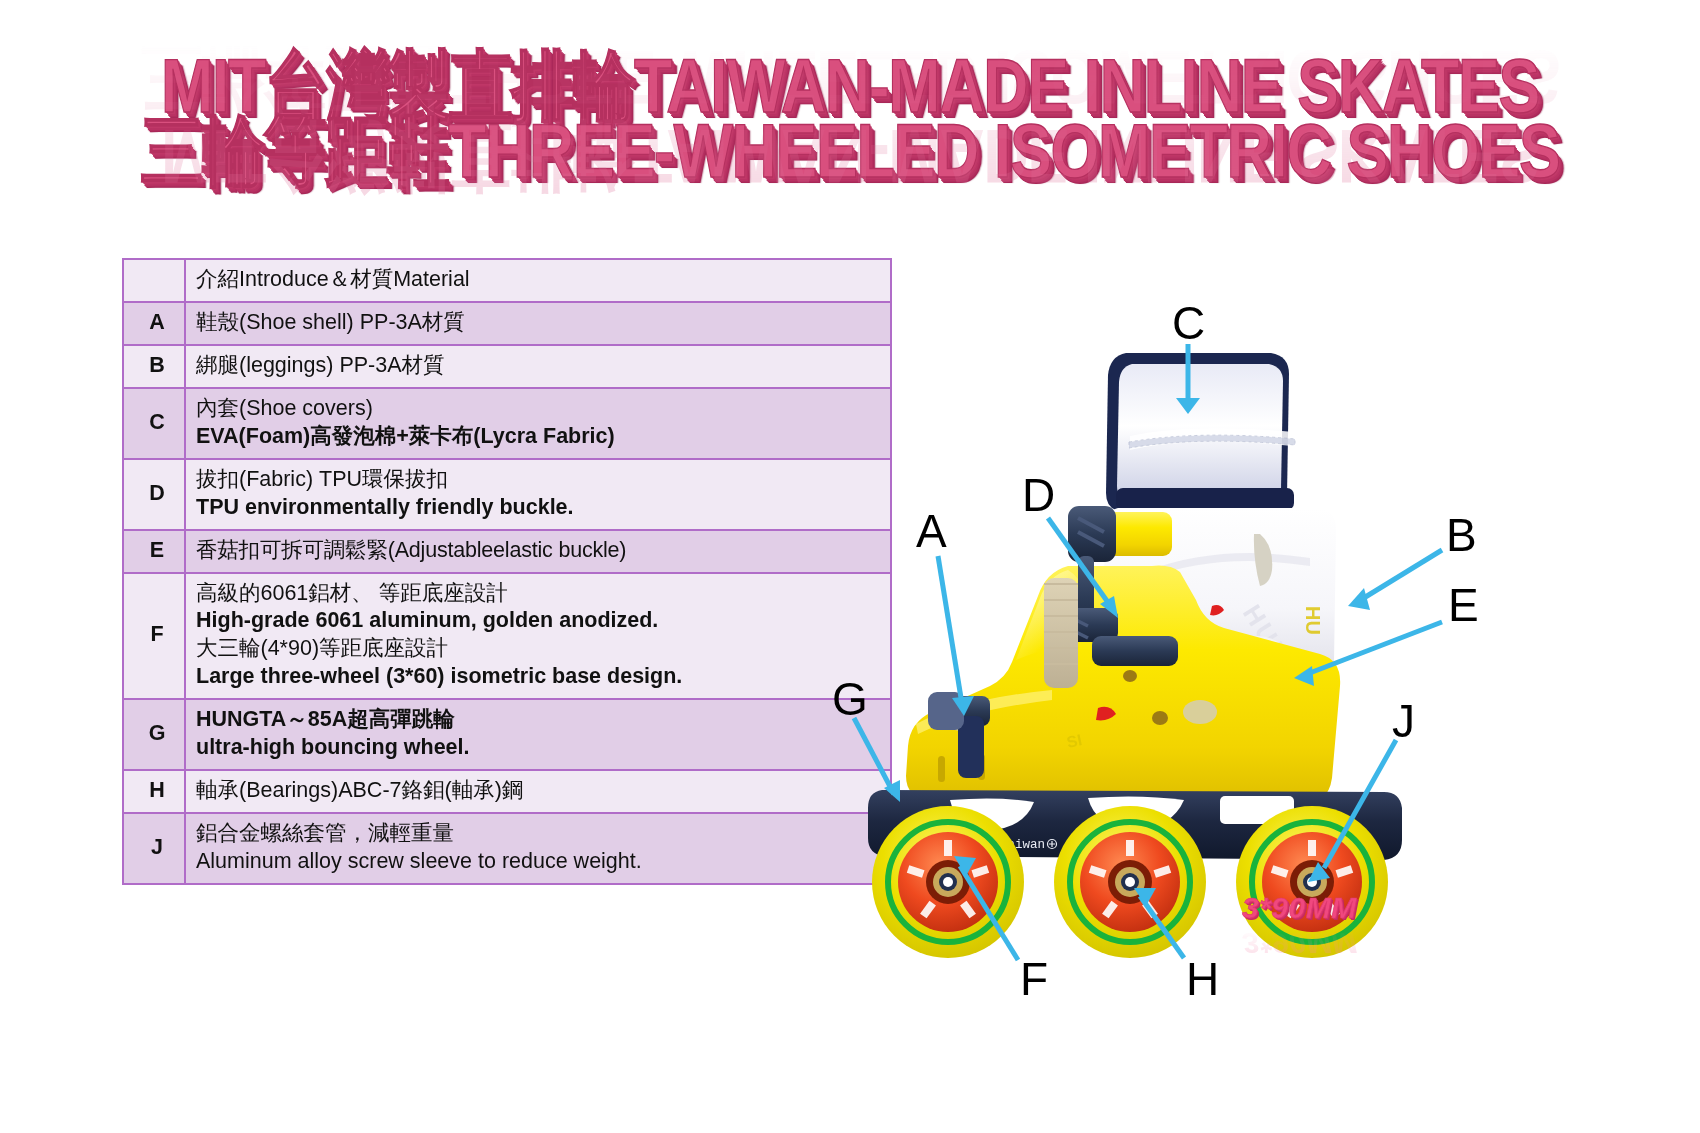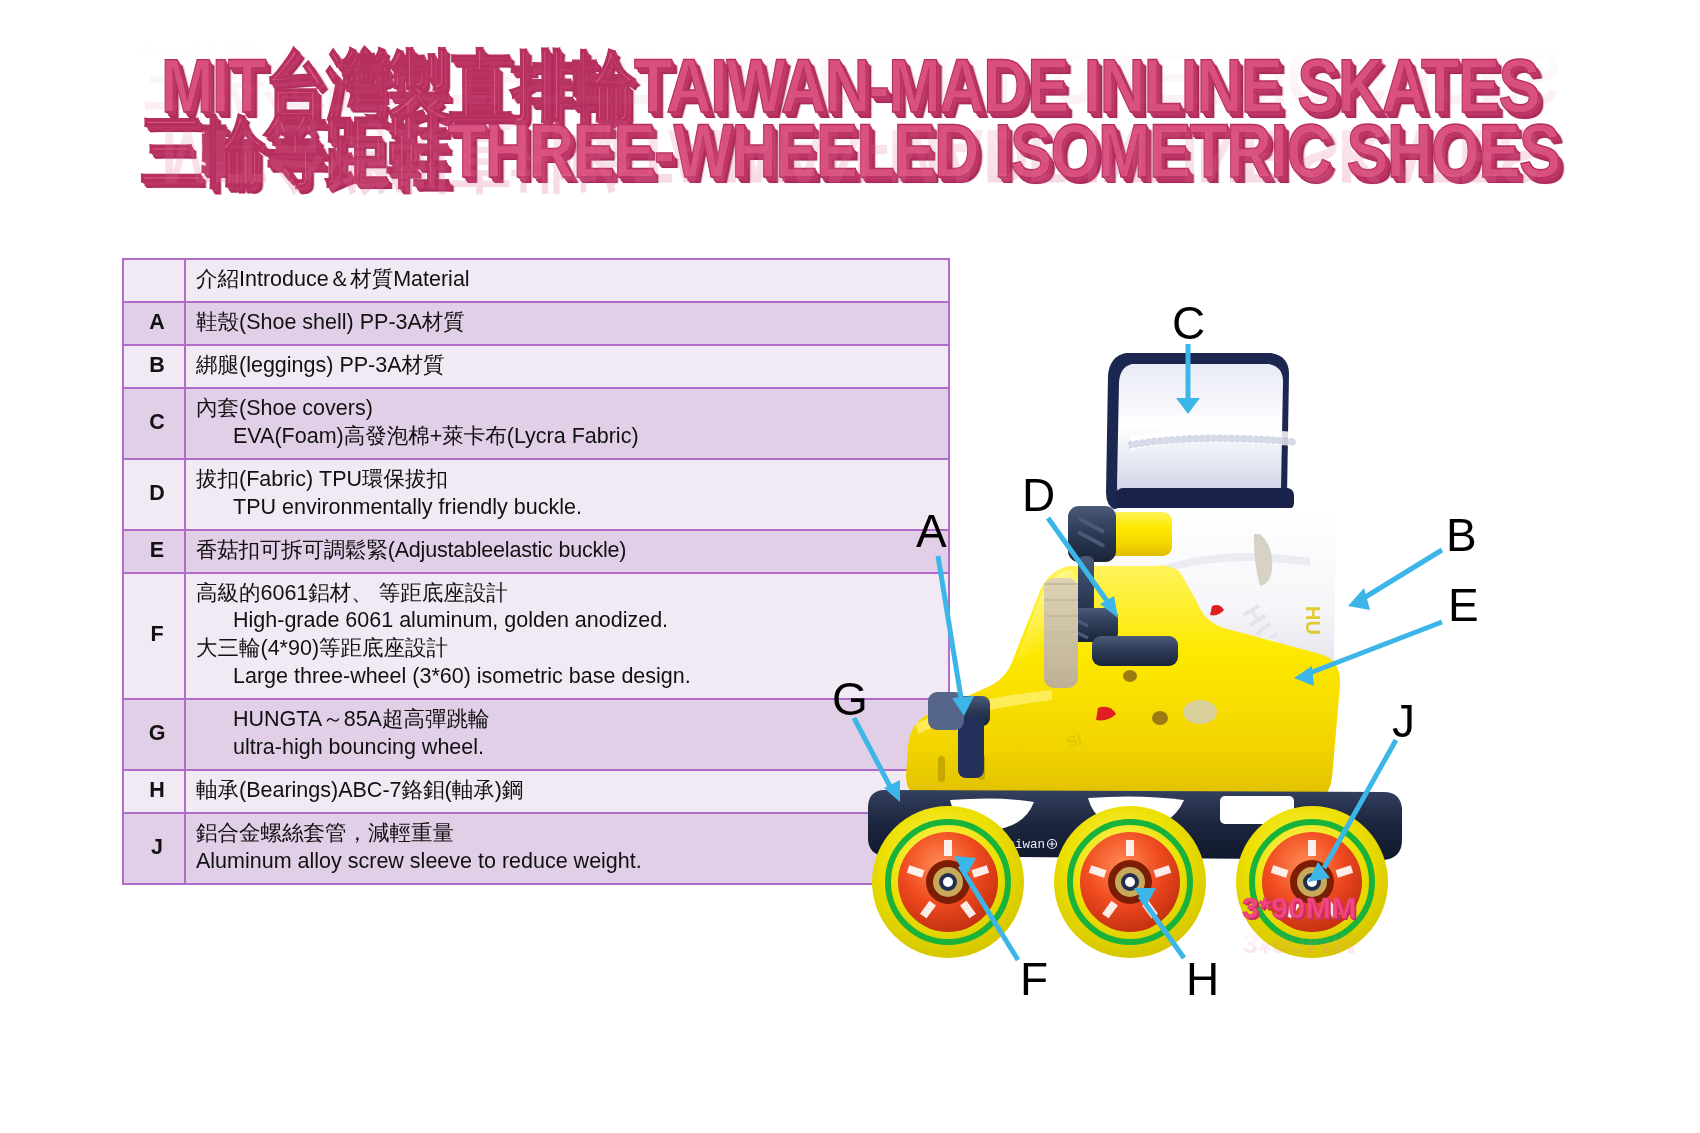--- a/index.html
+++ b/index.html
@@ -83,23 +83,23 @@
   }
   #spec-table tr.odd  td { background: #f1e9f4; }
   #spec-table tr.even td { background: #e1cee7; }
   td.key-cell {
     width: 62px;
     text-align: center;
     font-weight: bold;
     font-size: 23px;
     padding-left: 4px;
   }
-  td.desc-cell { width: 764px; }
+  td.desc-cell { width: 706px; }
   .ln { display: block; white-space: nowrap; }
-  .bd { font-weight: normal; margin-left: 37px; }
+  .bd { font-weight: bold; }
   .tight { letter-spacing: -0.2px; }
 
   
   #photo-area {
     position: absolute;
     left: 830px; top: 320px;
     width: 700px; height: 680px;
   }
   #skate-svg { position: absolute; left: 0; top: 0; }
 
@@ -111,20 +111,21 @@
     color: #000;
     line-height: 1;
     user-select: none;
   }
 
   
   #size-caption {
     position: absolute;
     left: 1242px; top: 891px;
     user-select: none;
+    font-style: italic;
   }
   #size-caption .sc-main {
     font-size: 30px;
     font-weight: bold;
     letter-spacing: 0.5px;
     color: #f0487f;
     text-shadow: 1px 1px 0 #d32f68, 2px 2px 0 #c42a5f;
     -webkit-text-stroke: .7px #e0396f;
     white-space: nowrap;
   }

